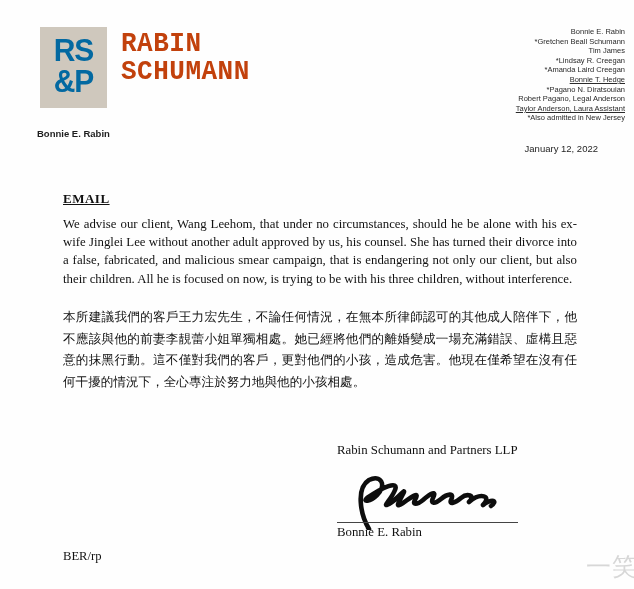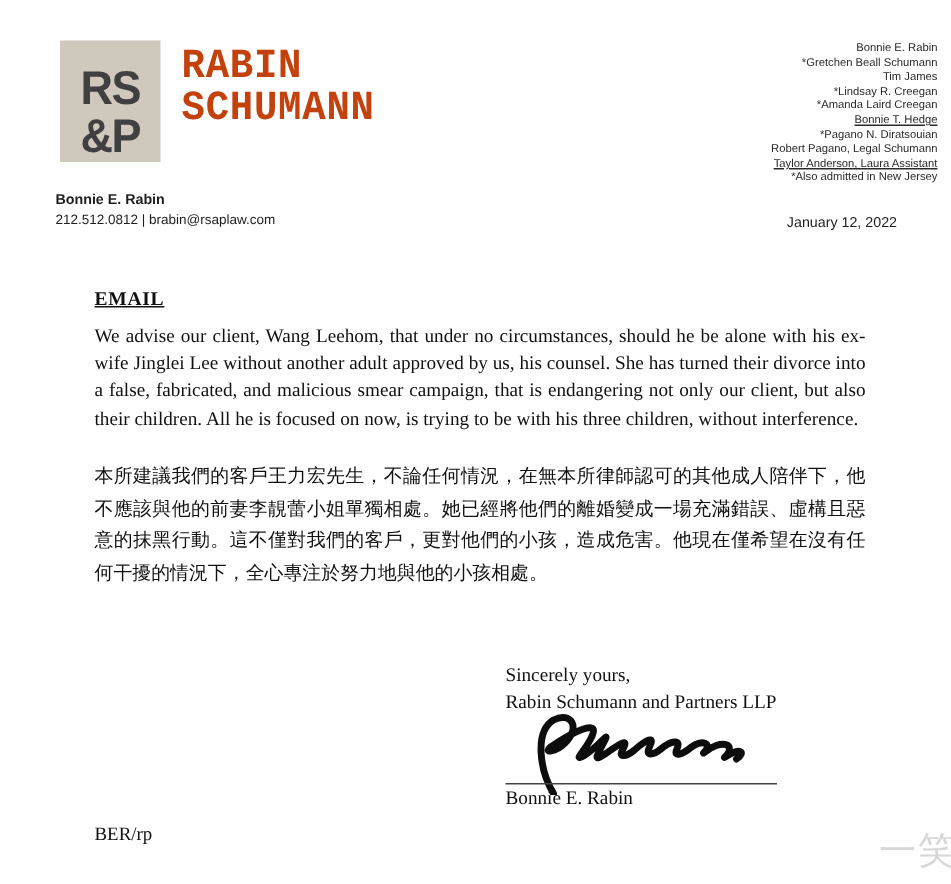--- a/index.html
+++ b/index.html
@@ -11,25 +11,25 @@
     background: #fefefe;
     overflow: hidden;
     font-family: "Liberation Serif", serif;
     color: #111;
   }
   
   .logo-box {
     position: absolute; left: 40px; top: 27px;
     width: 67px; height: 81px;
     background: #cfc8bd;
-    color: #404040;
+    color: #0369a1;
     font-family: "Liberation Sans", sans-serif;
     font-weight: bold;
     text-align: center;
-    padding-top: 17px;
+    padding-top: 7px;
   }
   .logo-line { font-size: 30px; line-height: 32px; letter-spacing: -1px; transform: scaleY(1.05); }
   .firm-name {
     position: absolute; left: 121px; top: 29px;
     color: #c2410c;
     font-family: Liberation Mono, monospace;
     font-weight: bold;
   }
   .firm-big { font-size: 26px; line-height: 28px; letter-spacing: 0.5px; transform: scaleY(1.06); transform-origin: left top; }
   .firm-small { font-size: 11.5px; letter-spacing: 1.3px; margin-top: 4px; }
@@ -104,40 +104,38 @@
   </div>
 
   <div class="attorneys">
       <div class="attorney-line">Bonnie E. Rabin</div>
       <div class="attorney-line">*Gretchen Beall Schumann</div>
       <div class="attorney-line">Tim James</div>
       <div class="attorney-line">*Lindsay R. Creegan</div>
       <div class="attorney-line">*Amanda Laird Creegan</div>
       <div class="attorney-line underlined">Bonnie T. Hedge</div>
       <div class="attorney-line">*Pagano N. Diratsouian</div>
-      <div class="attorney-line">Robert Pagano, Legal Schumann</div>
+      <div class="attorney-line">Robert Pagano, Legal Anderson</div>
       <div class="attorney-line underlined">Taylor Anderson, Laura Assistant</div>
       <div class="attorney-line">*Also admitted in New Jersey</div>
     </div>
 
   <div class="contact">
     <div class="contact-name">Bonnie E. Rabin</div>
-    <div>212.512.0812 | brabin@rsaplaw.com</div>
   </div>
 
   <div class="date-line">January 12, 2022</div>
 
   <div class="subject">EMAIL</div>
 
   <div class="body-en">We advise our client, Wang Leehom, that under no circumstances, should he be alone with his ex-wife Jinglei Lee without another adult approved by us, his counsel. She has turned their divorce into a false, fabricated, and malicious smear campaign, that is endangering not only our client, but also their children. All he is focused on now, is trying to be with his three children, without interference.</div>
 
   <div class="body-zh">本所建議我們的客戶王力宏先生，不論任何情況，在無本所律師認可的其他成人陪伴下，他不應該與他的前妻李靚蕾小姐單獨相處。她已經將他們的離婚變成一場充滿錯誤、虛構且惡意的抹黑行動。這不僅對我們的客戶，更對他們的小孩，造成危害。他現在僅希望在沒有任何干擾的情況下，全心專注於努力地與他的小孩相處。</div>
 
   <div class="closing">
-    <div>Sincerely yours,</div>
     <div>Rabin Schumann and Partners LLP</div>
   </div>
 
   <div class="signature-block">
     <svg class="sig-svg" width="160" height="58" viewBox="0 0 160 58">
       <path d="M26,57 C17,42 13,16 26,8 C38,2 44,13 34,23 C27,30 19,30 24,26 C40,15 56,8 52,18 C48,28 38,36 46,32 C56,26 64,14 60,22 C56,30 51,37 60,31 C70,24 77,19 72,28 C69,33 74,33 80,28 C88,21 94,18 90,26 C87,32 92,32 98,27 C104,22 112,20 108,28 C106,33 112,31 118,26 C124,21 133,23 126,30 C138,20 149,24 140,33 C150,26 155,29 148,34" stroke="#0d0d0d" stroke-width="4.6" fill="none" stroke-linecap="round" stroke-linejoin="round"></path>
     </svg>
     <div class="sig-line"></div>
     <div class="signer-name">Bonnie E. Rabin</div>
   </div>

